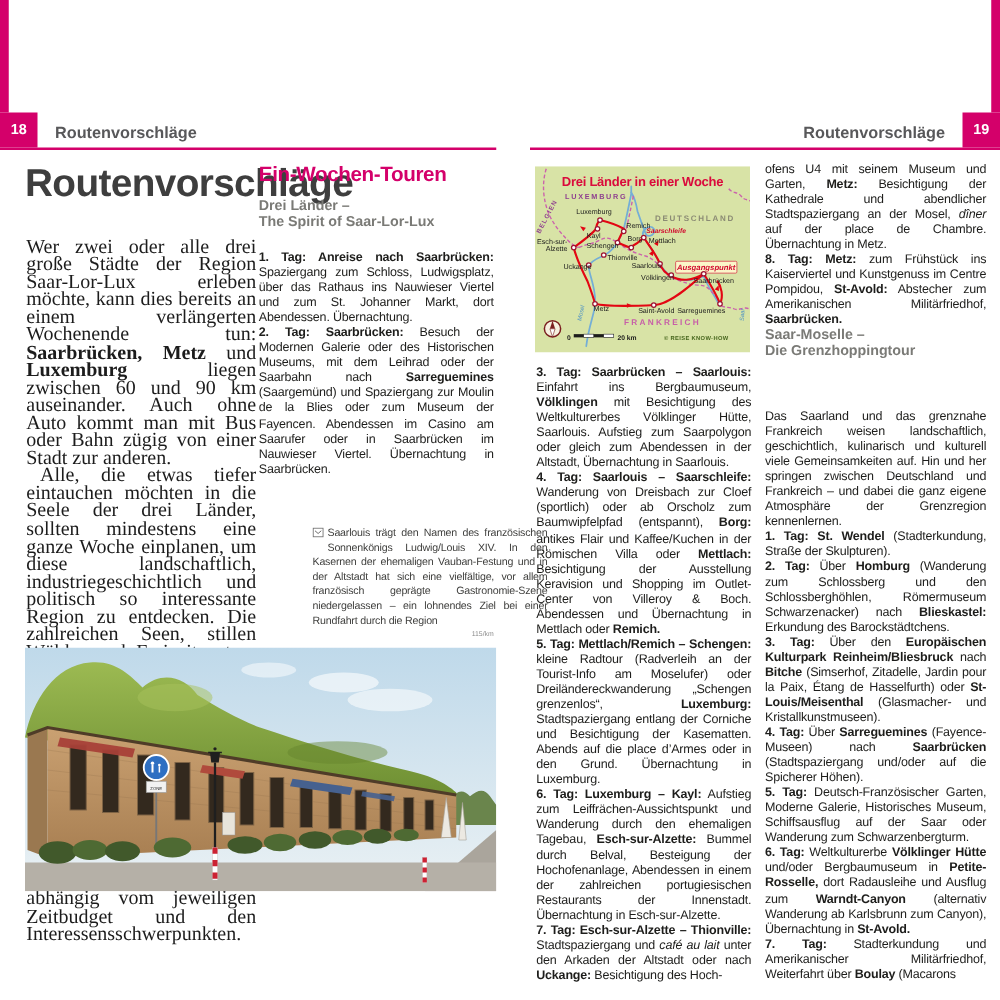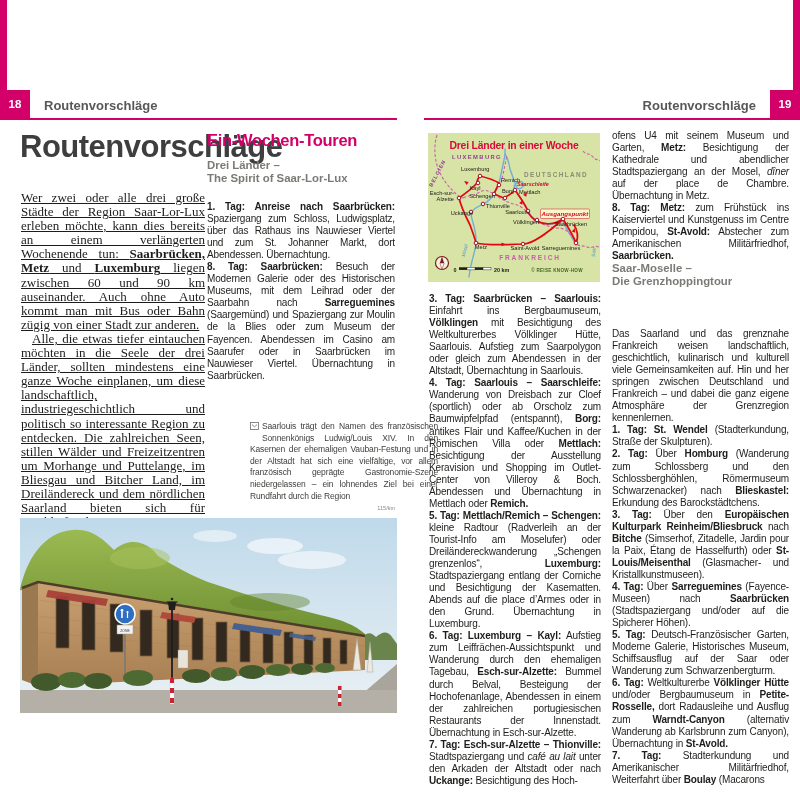--- a/index.html
+++ b/index.html
@@ -21,22 +21,22 @@
   .pagenum-box{position:absolute;top:90px;width:30px;height:28px;background:var(--accent);
       color:#fff;font-weight:bold;font-size:11.5px;display:flex;align-items:center;justify-content:center;}
   #pagenum-l{left:0;} #pagenum-r{right:0;}
   .head-rule{position:absolute;top:118px;height:2px;background:var(--accent);}
   #rule-l{left:0;width:397px;} #rule-r{left:424px;width:376px;}
   .runhead{position:absolute;top:98px;font-weight:bold;font-size:13px;color:var(--head-gray);}
   #runhead-l{left:44px;} #runhead-r{right:44px;}
 
   
   #page-title{left:20px;top:129px;font-weight:bold;font-size:31px;letter-spacing:-0.5px;color:var(--title-gray);}
-  .serif-col{font-family:"Liberation Serif",serif;font-size:13px;line-height:14.1px;
-      text-align:justify;color:#1c1c1c;text-decoration:underline;}
+  .serif-col{font-family:"Liberation Serif",serif;font-size:16px;line-height:14.1px;
+      text-align:justify;color:#1c1c1c;}
   #col-l1{left:21px;top:191px;width:184px;}
   .serif-col .ind{text-indent:11px;}
 
   .sans-col{font-size:10px;line-height:12.05px;text-align:justify;letter-spacing:-0.15px;color:var(--ink);}
   #cl2-head{left:207px;top:131px;font-weight:bold;font-size:16.5px;letter-spacing:-0.3px;color:var(--accent);}
   .h-gray{font-weight:bold;font-size:11.4px;line-height:13px;color:var(--sub-gray);}
   #cl2-sub{left:207px;top:159px;}
   #cl2-body{left:207px;top:201px;width:188px;}
   #tip-box{left:207px;top:421px;width:188px;font-size:8.5px;line-height:11.6px;
       text-align:justify;letter-spacing:-0.15px;color:#3f3f3d;margin-left:43px;}
@@ -84,21 +84,21 @@
     <p class="ind"><span>Alle, die etwas tiefer eintauchen möchten in die Seele der drei Länder, sollten mindestens eine ganze Woche einplanen, um diese landschaftlich, industriegeschichtlich und politisch so interessante Region zu entdecken. Die zahlreichen Seen, stillen Wälder und Freizeitzentren um Morhange und Puttelange, im Bliesgau und Bitcher Land, im Dreiländereck und dem nördlichen Saarland bieten sich für anschließende Entspannungstage an. Ein Urlaub in Saar-Lor-Lux lässt sich gut auch auf mehrere Wochen ausdehnen, ohne dass es langweilig wird. Im Folgenden einige Vorschläge für Touren, abhängig vom jeweiligen Zeitbudget und den Interessensschwerpunkten.</span></p>
   </div>
 
 <div class="abs" id="cl2-head">Ein-Wochen-Touren</div>
 <div class="abs h-gray" id="cl2-sub">
   <div>Drei Länder –</div>
   <div>The Spirit of Saar-Lor-Lux</div>
 </div>
 <div class="abs sans-col" id="cl2-body">
     <p><b>1. Tag: Anreise nach Saarbrücken:</b><span> Spaziergang zum Schloss, Ludwigsplatz, über das Rathaus ins Nauwieser Viertel und zum St. Johanner Markt, dort Abendessen. Übernachtung.</span></p>
-    <p><b>8. Tag: Saarbrücken:</b><span> Besuch der Modernen Galerie oder des Historischen Museums, mit dem Leihrad oder der Saarbahn nach </span><b>Sarreguemines</b><span> (Saargemünd) und Spaziergang zur Moulin de la Blies oder zum Museum der Fayencen. Abendessen im Casino am Saarufer oder in Saarbrücken im Nauwieser Viertel. Übernachtung in Saarbrücken.</span></p>
+    <p><b>2. Tag: Saarbrücken:</b><span> Besuch der Modernen Galerie oder des Historischen Museums, mit dem Leihrad oder der Saarbahn nach </span><b>Sarreguemines</b><span> (Saargemünd) und Spaziergang zur Moulin de la Blies oder zum Museum der Fayencen. Abendessen im Casino am Saarufer oder in Saarbrücken im Nauwieser Viertel. Übernachtung in Saarbrücken.</span></p>
   </div>
 
 <div class="abs" id="tip-box">
   <span class="tip-icon">
     <svg width="9" height="8" viewBox="0 0 9 8">
         <rect x="0.5" y="0.5" width="8" height="7" fill="none" stroke="#6b6b6b" stroke-width="0.8"></rect>
         <path d="M2,2.6 L4.5,4.8 L7,2.6" fill="none" stroke="#6b6b6b" stroke-width="0.8"></path>
       </svg>
   </span>
   <span><span>Saarlouis trägt den Namen des französischen Sonnenkönigs Ludwig/Louis XIV. In den Kasernen der ehemaligen Vauban-Festung und in der Altstadt hat sich eine vielfältige, vor allem französisch geprägte Gastronomie-Szene niedergelassen – ein lohnendes Ziel bei einer Rundfahrt durch die Region</span></span>

